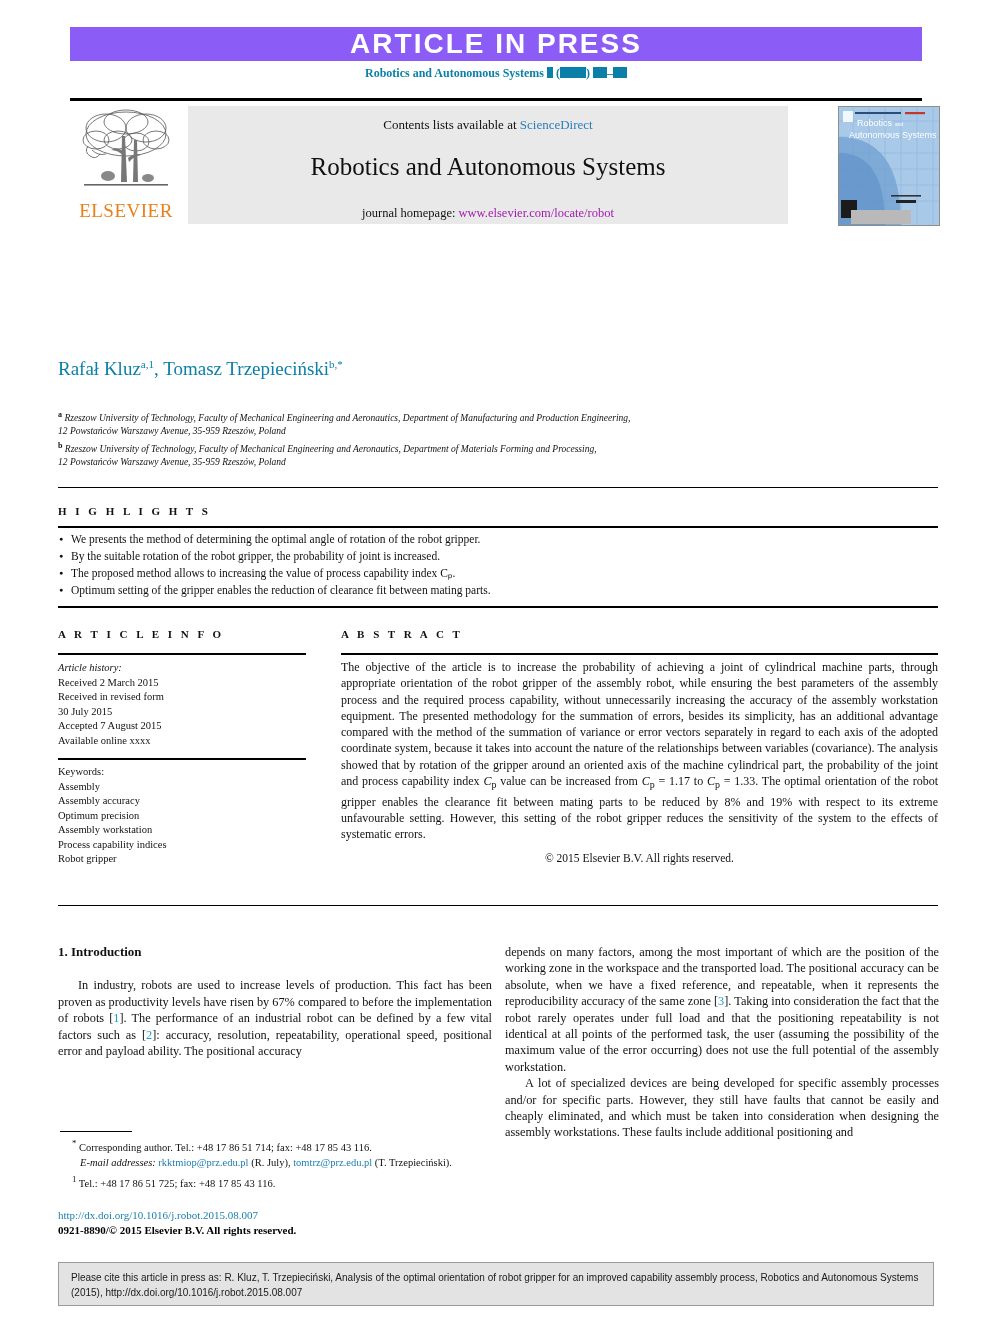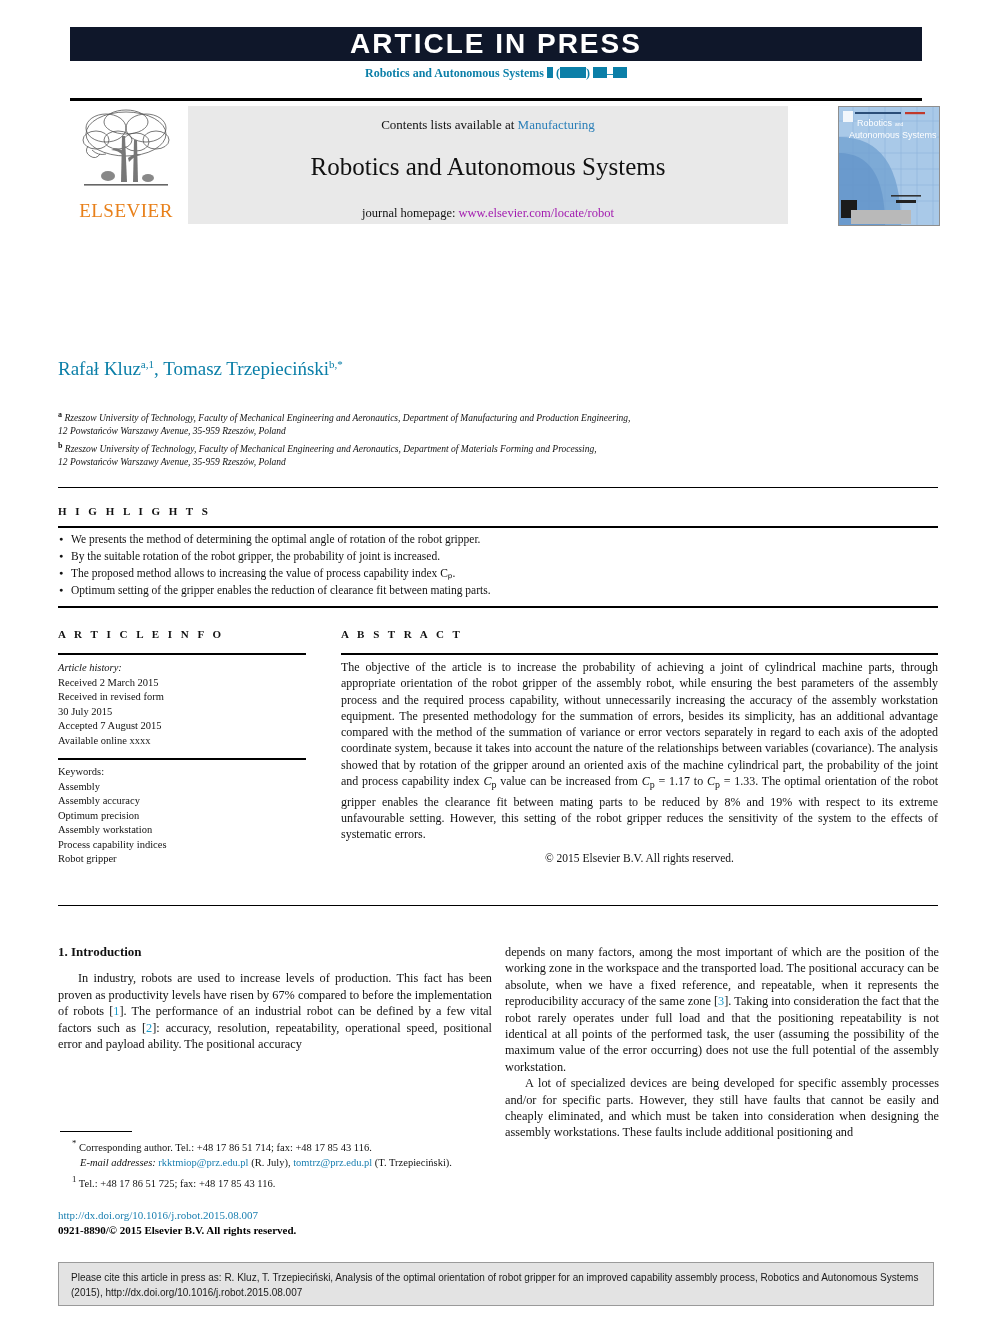--- a/index.html
+++ b/index.html
@@ -22,21 +22,21 @@
     box-sizing: border-box;
   }
 
   
   .aip-band {
     position: absolute;
     left: 70px;
     top: 27px;
     width: 852px;
     height: 34px;
-    background: #0f172a;
+    background: #8b5cf6;
   }
   .aip-text {
     position: absolute;
     left: 0; right: 0; top: 0;
     height: 34px;
     line-height: 34px;
     text-align: center;
     font-family: "Liberation Sans", sans-serif;
     font-weight: bold;
     font-size: 28px;
@@ -267,21 +267,21 @@
     font-size: 12.3px;
     line-height: 16.4px;
     text-align: justify;
     color: #111;
   }
   .col-left { left: 58px; top: 944px; }
   .col-right { left: 505px; top: 944px; }
   .sec-title {
     font-weight: bold;
     font-size: 13px;
-    margin-bottom: 10px;
+    margin-bottom: 17px;
   }
   .col p { margin: 0; text-indent: 20px; }
   .ref { color: #1a9ccc; }
 
   
   .fn-rule {
     position: absolute;
     left: 60px;
     top: 1131px;
     width: 72px;
@@ -372,21 +372,21 @@
           <ellipse cx="30" cy="70" rx="7" ry="5"></ellipse>
           <ellipse cx="70" cy="72" rx="6" ry="4"></ellipse>
         </g>
         <rect x="6" y="78" width="84" height="1.6" fill="#666"></rect>
       </svg>
       <div class="elsevier-word">ELSEVIER</div>
     </div>
 
     <div class="masthead-center">
       <div class="contents-line">
-        <span>Contents lists available at </span><span class="sd-link">Manufacturing</span>
+        <span>Contents lists available at </span><span class="sd-link">ScienceDirect</span>
       </div>
       <div class="journal-name">Robotics and Autonomous Systems</div>
       <div class="homepage-line">
         <span>journal homepage: </span><span class="url">www.elsevier.com/locate/robot</span>
       </div>
     </div>
 
     <div class="cover-thumb">
       <svg viewBox="0 0 100 118" width="100" height="118">
         <rect x="0" y="0" width="100" height="118" fill="#a9c9e8"></rect>

